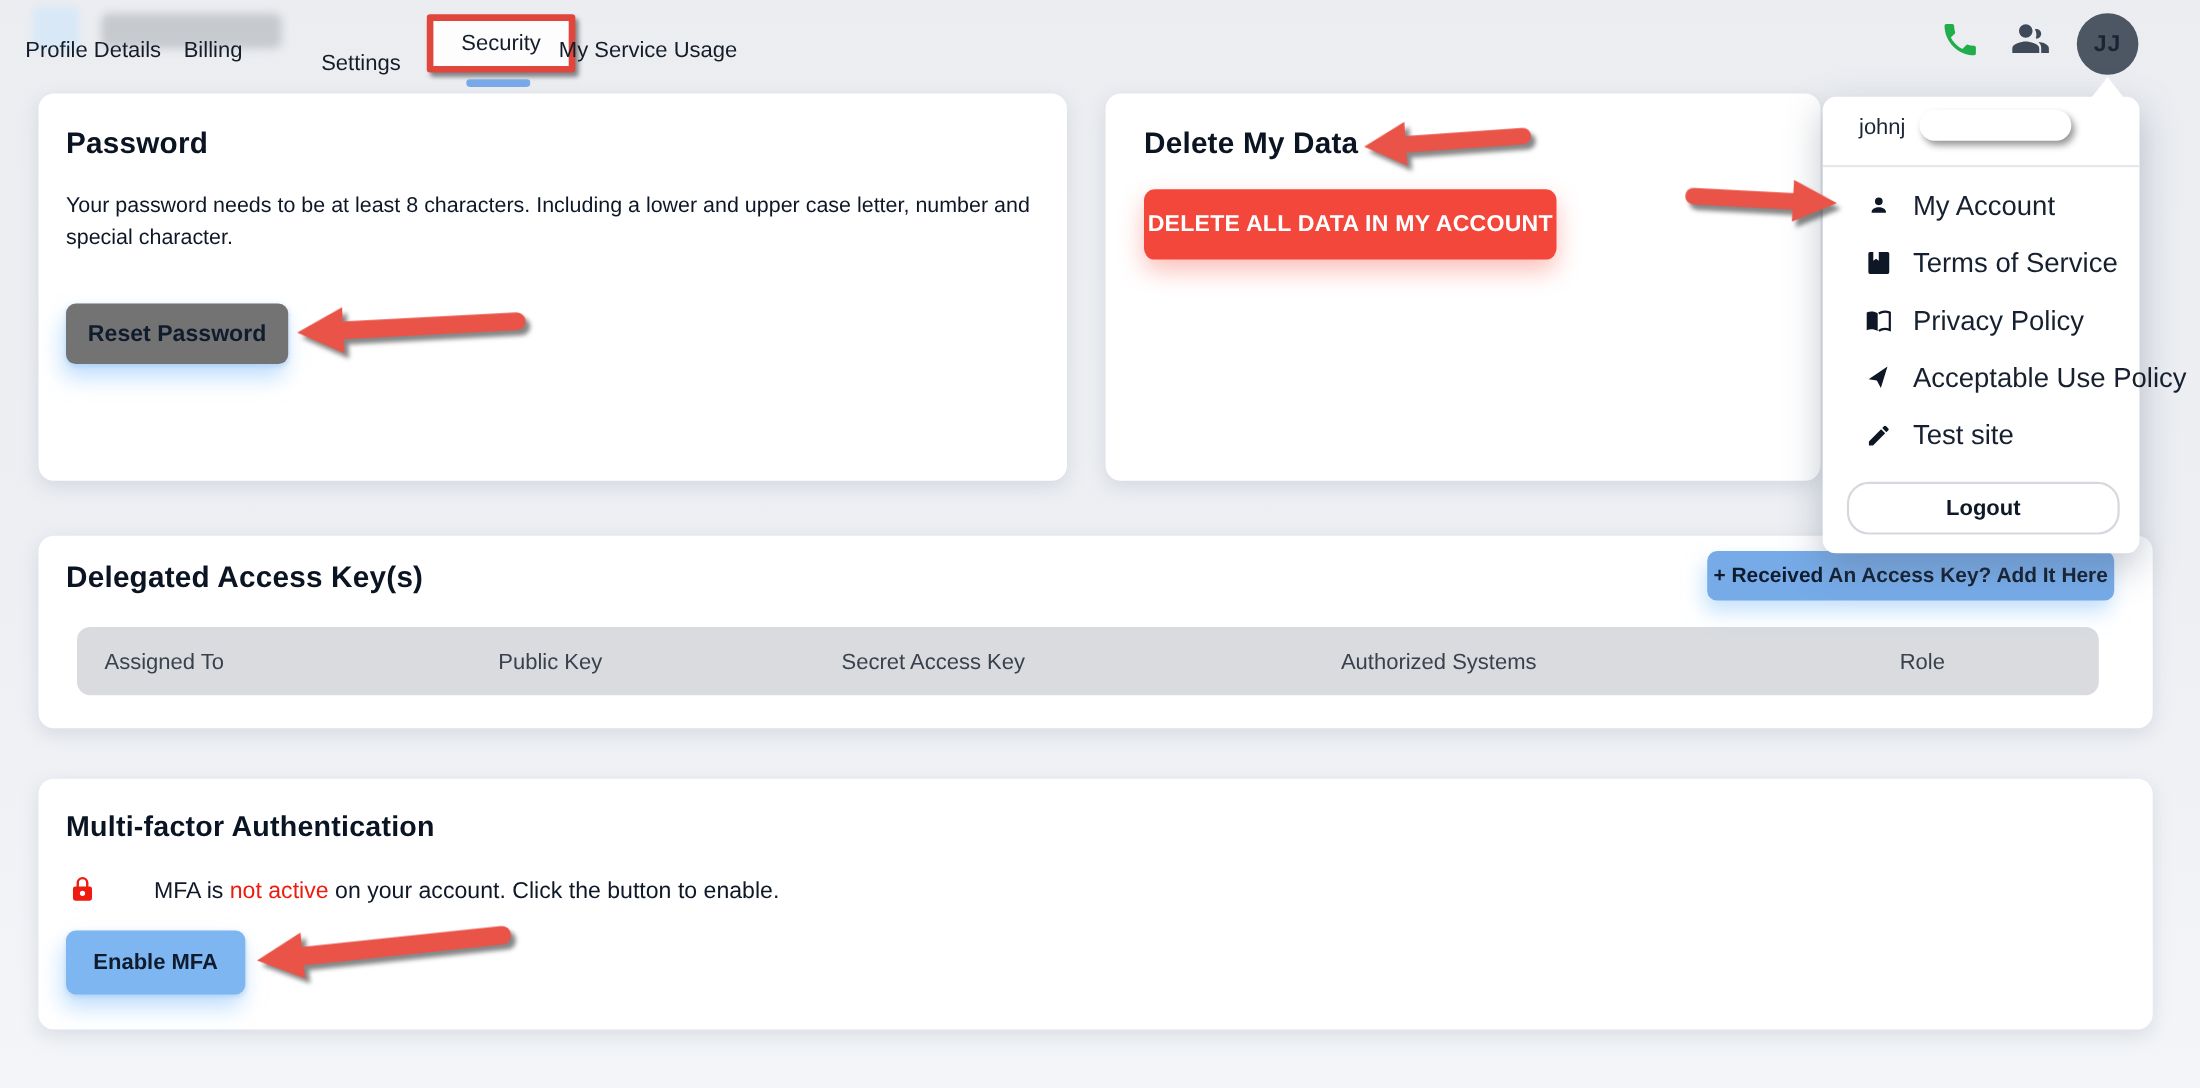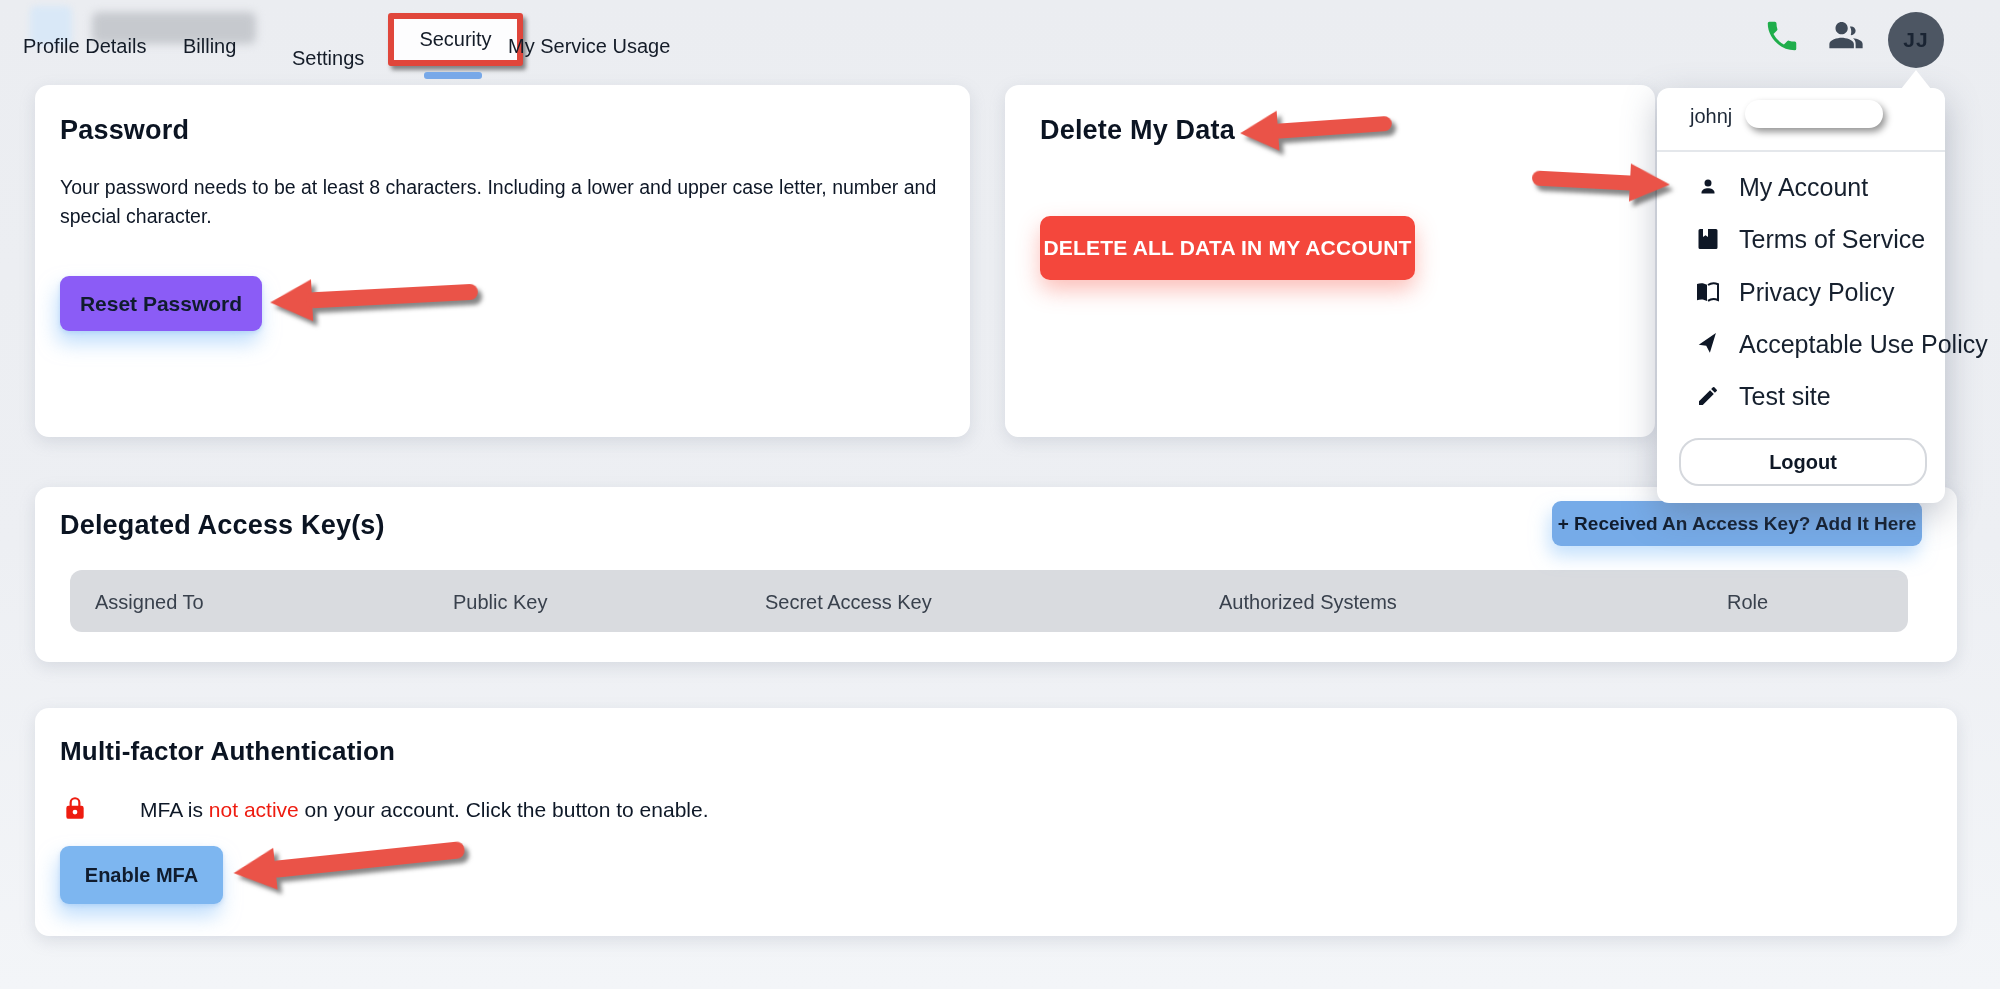--- a/index.html
+++ b/index.html
@@ -13,21 +13,21 @@
   .annot-box{position:absolute;left:388px;top:13px;width:135px;height:53px;background:#fdfdfe;
              border:6px solid #e0463b;border-radius:3px;box-sizing:border-box;
              filter:drop-shadow(3px 4px 2px rgba(25,25,25,.5));
              display:flex;align-items:center;justify-content:center;}
   .tab-underline{position:absolute;left:424px;top:72px;width:58px;height:7px;border-radius:3px;}
   .btn-blue{position:absolute;border-radius:9px;display:flex;align-items:center;justify-content:center;
             font-weight:bold;color:#101c2e;cursor:pointer;
             box-shadow:-3px 12px 20px rgba(150,200,250,.6),0 2px 4px rgba(120,170,230,.35);}
   .btn-red{position:absolute;border-radius:10px;display:flex;align-items:center;justify-content:center;
            font-weight:bold;color:#ffffff;cursor:pointer;white-space:nowrap;
-           box-shadow:0 10px 22px rgba(246,86,70,.38);margin-top:44px;}
+           box-shadow:0 10px 22px rgba(246,86,70,.38);}
   .menu{position:absolute;left:1657px;top:88px;width:288px;height:415px;background:#fff;
         border-radius:12px;box-shadow:0 12px 34px rgba(95,105,125,.38);z-index:50;}
   .menu-caret{position:absolute;left:1901px;top:70px;width:0;height:0;z-index:51;
               border-left:15px solid transparent;border-right:15px solid transparent;
               border-bottom:19px solid #ffffff;}
   .menu-item{position:absolute;left:0;width:288px;height:34px;display:flex;align-items:center;cursor:pointer;}
   .menu-item .mi-icon{position:absolute;left:38px;width:26px;height:26px;display:flex;align-items:center;justify-content:center;}
   .menu-item .mi-label{position:absolute;left:82px;font-size:25px;color:#16202e;white-space:nowrap;}
   .divider{position:absolute;left:0;top:62px;width:288px;height:2px;background:#e4e7eb;}
   .arrow{position:absolute;z-index:60;filter:drop-shadow(4px 5px 2px rgba(35,35,35,.55));}
@@ -42,21 +42,21 @@
 </style>
 </head>
 <body>
 
 <div class="stage">
 
   <div class="blur-block" style="left:30px;top:6px;width:42px;height:40px;background:#d9e8f7;border-radius:6px;filter:blur(3px);"></div>
   <div class="blur-block" style="left:92px;top:12px;width:164px;height:32px;background:#c6c9ce;border-radius:7px;"></div>
 
   <div class="tab" style="left:11px;margin-left:12px;">Profile Details</div>
-  <div class="tab" style="left:183px;">Billing</div>
+  <div class="tab" style="left:167px;">Billing</div>
   <div class="tab" style="left:292px;margin-top:12px;">Settings</div>
   <div class="annot-box">
     <span class="tab" style="position:static;">Security</span>
   </div>
   <div class="tab-underline" style="background:#78a9e9;"></div>
   <div class="tab" style="left:508px;">My Service Usage</div>
 
   <div class="icon-btn" style="left:1760px;top:14px;width:44px;height:44px;">
     <svg width="38" height="38" viewBox="0 0 24 24">
       <path fill="#1fae4b" d="M6.62 10.79a15.05 15.05 0 0 0 6.59 6.59l2.2-2.2a1 1 0 0 1 1.01-.24c1.12.37 2.33.57 3.58.57a1 1 0 0 1 1 1V20a1 1 0 0 1-1 1C10.85 21 3 13.15 3 4a1 1 0 0 1 1-1h3.5a1 1 0 0 1 1 1c0 1.25.2 2.45.57 3.57a1 1 0 0 1-.25 1.02l-2.2 2.2z"></path>
@@ -67,21 +67,21 @@
       <path fill="#3f4a58" d="M9.5 11c1.93 0 3.5-1.57 3.5-3.5S11.43 4 9.5 4 6 5.57 6 7.5 7.57 11 9.5 11zm5.5.5c1.38 0 2.5-1.12 2.5-2.5S16.38 6.5 15 6.5c-.28 0-.55.05-.8.13.5.83.8 1.8.8 2.87 0 .6-.1 1.18-.28 1.72.1.18.28.28.28.28zm-5.5 1.5c-2.33 0-7 1.17-7 3.5V19h14v-2.5c0-2.33-4.67-3.5-7-3.5zm6.5.3c.9.75 1.5 1.7 1.5 3.2V19h4v-2.5c0-1.9-3.1-3.05-5.5-3.2z"></path>
     </svg>
   </div>
   <div class="icon-btn" style="left:1888px;top:12px;width:56px;height:56px;border-radius:50%;background:#4d5663;">
     <span style="font-size:21px;font-weight:bold;color:#1a2433;letter-spacing:1px;">JJ</span>
   </div>
 
   <div class="card" style="left:35px;top:85px;width:935px;height:352px;">
     <div class="abs card-title" style="left:25px;top:30px;">Password</div>
     <div class="abs" style="left:25px;top:88px;width:905px;font-size:19.5px;line-height:29px;color:#0e1726;">Your password needs to be at least 8 characters. Including a lower and upper case letter, number and special character.</div>
-    <div class="btn-blue" style="left:25px;top:191px;width:202px;height:55px;background:#8b5cf6;font-size:21px;">Reset Password</div>
+    <div class="btn-blue" style="left:25px;top:191px;width:202px;height:55px;background:#737373;font-size:21px;">Reset Password</div>
   </div>
 
   <div class="arrow" style="left:270px;top:276px;width:210px;height:42px;transform:rotate(-3deg);">
     <div class="head-left" style="left:0;top:0;"></div>
     <div class="shaft" style="left:36px;top:13px;width:172px;height:16px;"></div>
   </div>
 
   <div class="card" style="left:1005px;top:85px;width:650px;height:352px;">
     <div class="abs card-title" style="left:35px;top:30px;">Delete My Data</div>
     <div class="btn-red" style="left:35px;top:87px;width:375px;height:64px;background:#f4473c;font-size:21px;letter-spacing:.2px;">DELETE ALL DATA IN MY ACCOUNT</div>

